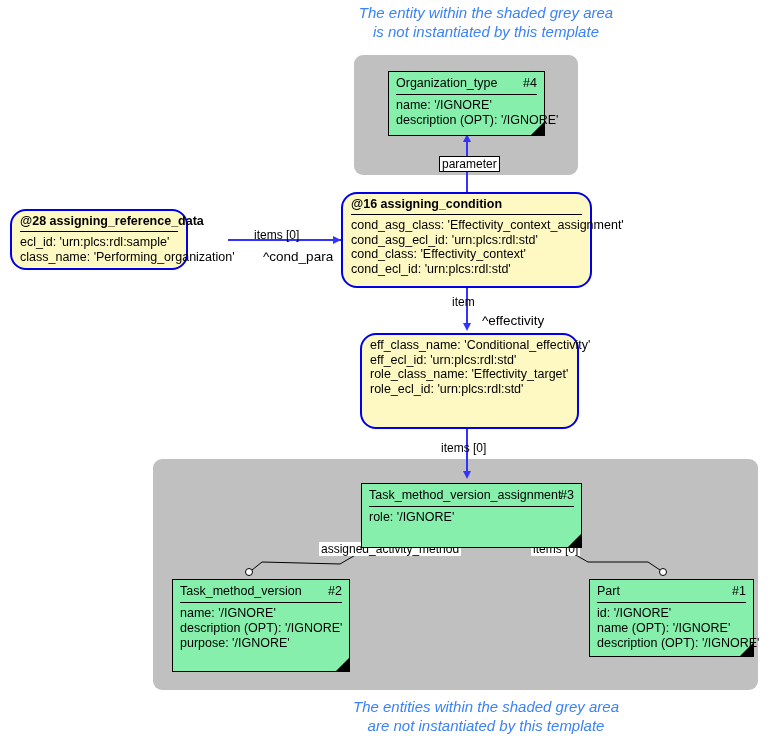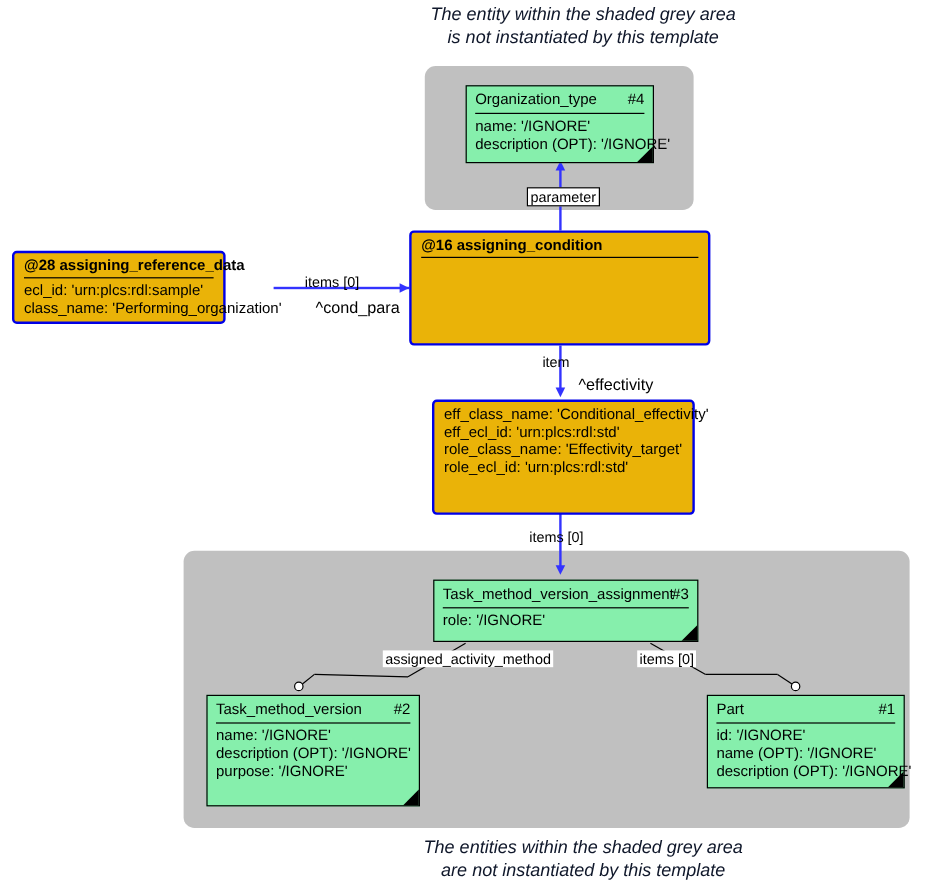--- a/index.html
+++ b/index.html
@@ -5,21 +5,21 @@
   html,body{margin:0;padding:0;}
   body{
     width:771px;height:736px;background:#ffffff;position:relative;
     font-family:"Liberation Sans","DejaVu Sans",sans-serif;
     -webkit-font-smoothing:none;
   }
   #stage{position:absolute;left:0;top:0;width:771px;height:736px;overflow:hidden;}
 
   
   .caption{
-    position:absolute;text-align:center;color:#0f172a;
+    position:absolute;text-align:center;color:#3b82f6;
     font-style:italic;font-size:15px;line-height:19px;font-weight:400;
     white-space:pre-line;
   }
 
   
   .grey-area{position:absolute;background:#c0c0c0;border-radius:9px;}
 
   
   .ebox{
     position:absolute;background:#86efac;border:1px solid #000000;
@@ -34,22 +34,22 @@
   .ebox .hdr .num{position:absolute;right:0;top:0;}
   .ebox .attrs{margin:3px 7px 4px 7px;font-size:12.5px;line-height:15px;color:#000;}
   .ebox .attrs div{white-space:nowrap;}
   .corner{
     position:absolute;right:0;bottom:0;width:0;height:0;
     border-left:13px solid transparent;border-bottom:13px solid #000;
   }
 
   
   .tbox{
-    position:absolute;background:#eab308;border:2px solid #0000e6;
-    border-radius:4px;box-sizing:border-box;
+    position:absolute;background:#fef9c3;border:2px solid #0000e6;
+    border-radius:16px;box-sizing:border-box;
   }
   .tbox .thdr{
     margin:3px 8px 0 8px;padding-bottom:2px;border-bottom:1px solid #000;
     font-size:12.5px;font-weight:bold;color:#000;white-space:nowrap;line-height:15px;
   }
   .tbox .tattrs{margin:3px 8px 4px 8px;font-size:12.5px;line-height:14.5px;color:#000;}
   .tbox .tattrs div{white-space:nowrap;}
 
   
   .vline{position:absolute;background:#3333ff;width:2px;}
@@ -143,32 +143,38 @@
   <div class="tbox" style="left:10px;top:209px;width:178px;height:61px;">
     <div class="thdr">@28 assigning_reference_data</div>
     <div class="tattrs">
       <div>ecl_id: 'urn:plcs:rdl:sample'</div>
       <div>class_name: 'Performing_organization'</div>
     </div>
   </div>
 
   <div class="tbox" style="left:341px;top:192px;width:251px;height:96px;">
     <div class="thdr">@16 assigning_condition</div>
+    <div class="tattrs">
+      <div>cond_asg_class: 'Effectivity_context_assignment'</div>
+      <div>cond_asg_ecl_id: 'urn:plcs:rdl:std'</div>
+      <div>cond_class: 'Effectivity_context'</div>
+      <div>cond_ecl_id: 'urn:plcs:rdl:std'</div>
+    </div>
   </div>
 
   <div class="tbox" style="left:360px;top:333px;width:219px;height:96px;">
     <div class="tattrs">
       <div>eff_class_name: 'Conditional_effectivity'</div>
       <div>eff_ecl_id: 'urn:plcs:rdl:std'</div>
       <div>role_class_name: 'Effectivity_target'</div>
       <div>role_ecl_id: 'urn:plcs:rdl:std'</div>
     </div>
   </div>
 
-  <div class="ebox" style="left:361px;top:483px;width:221px;height:52px;">
+  <div class="ebox" style="left:361px;top:483px;width:221px;height:65px;">
     <div class="hdr">
       <span class="nm">Task_method_version_assignment</span>
       <span class="num">#3</span>
     </div>
     <div class="attrs">
       <div>role: '/IGNORE'</div>
     </div>
     <div class="corner"></div>
   </div>
 

